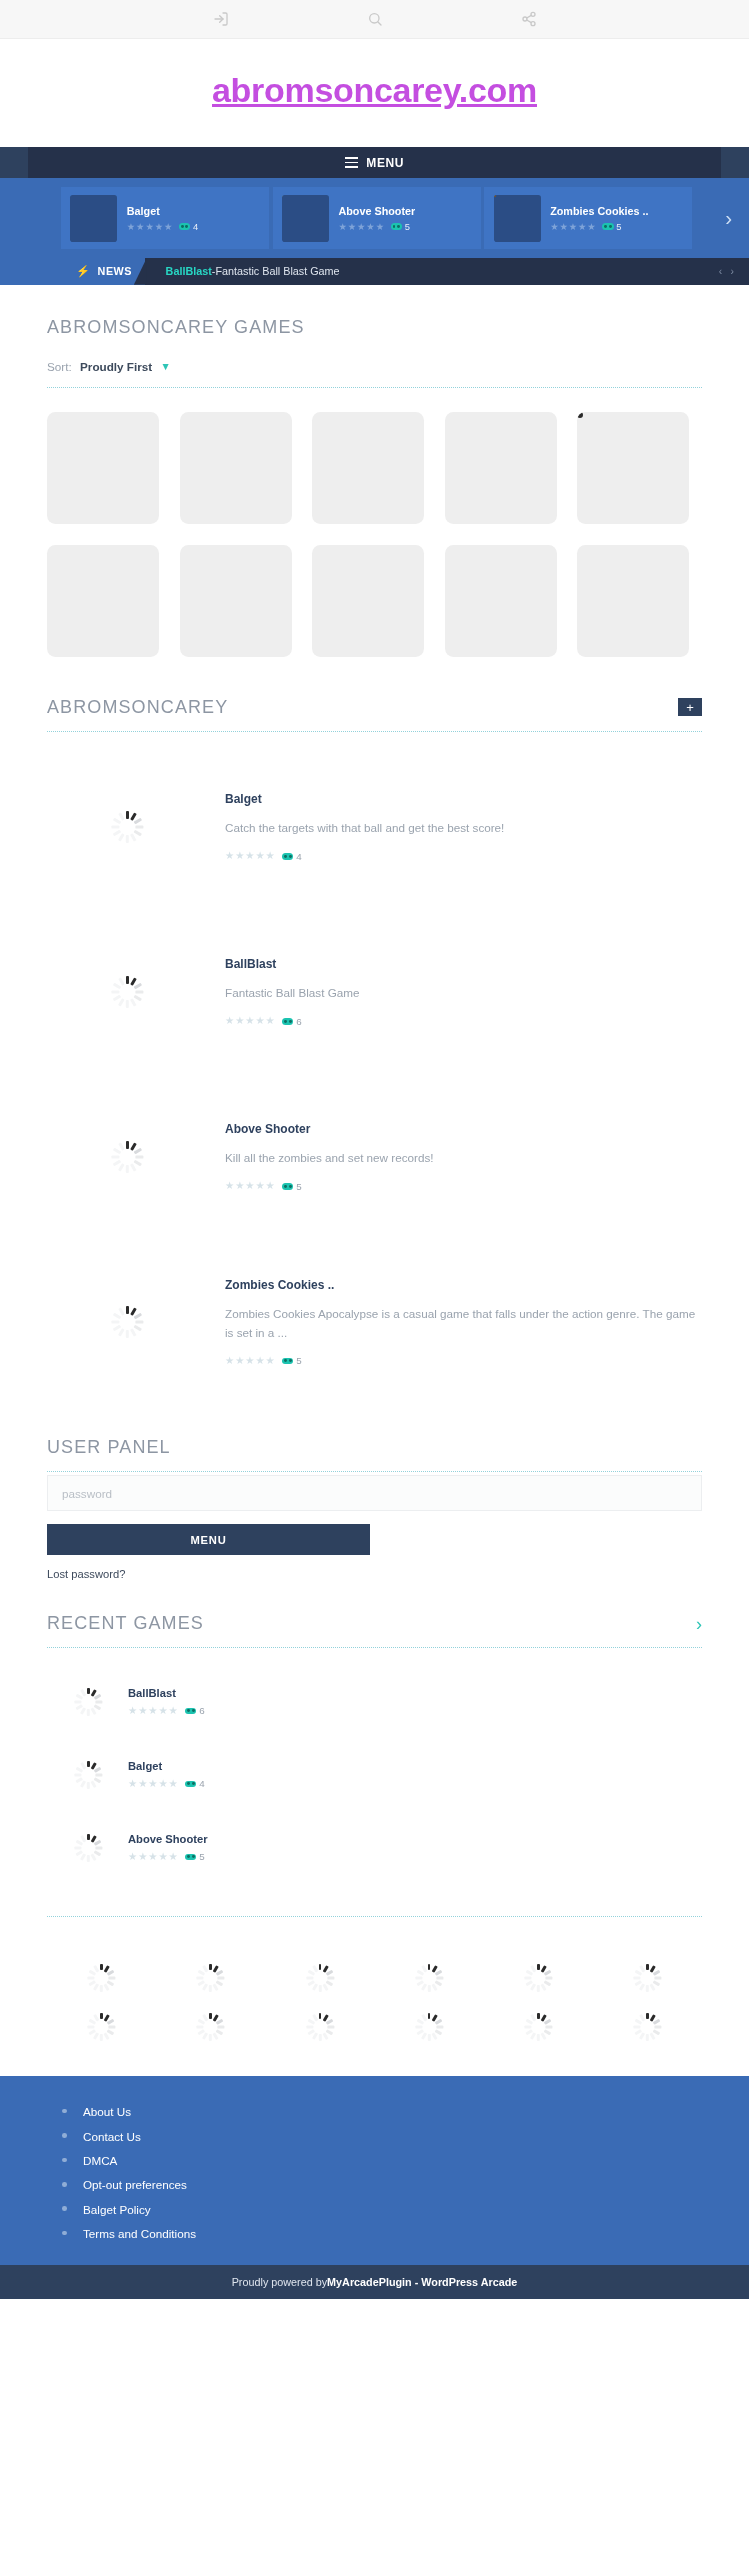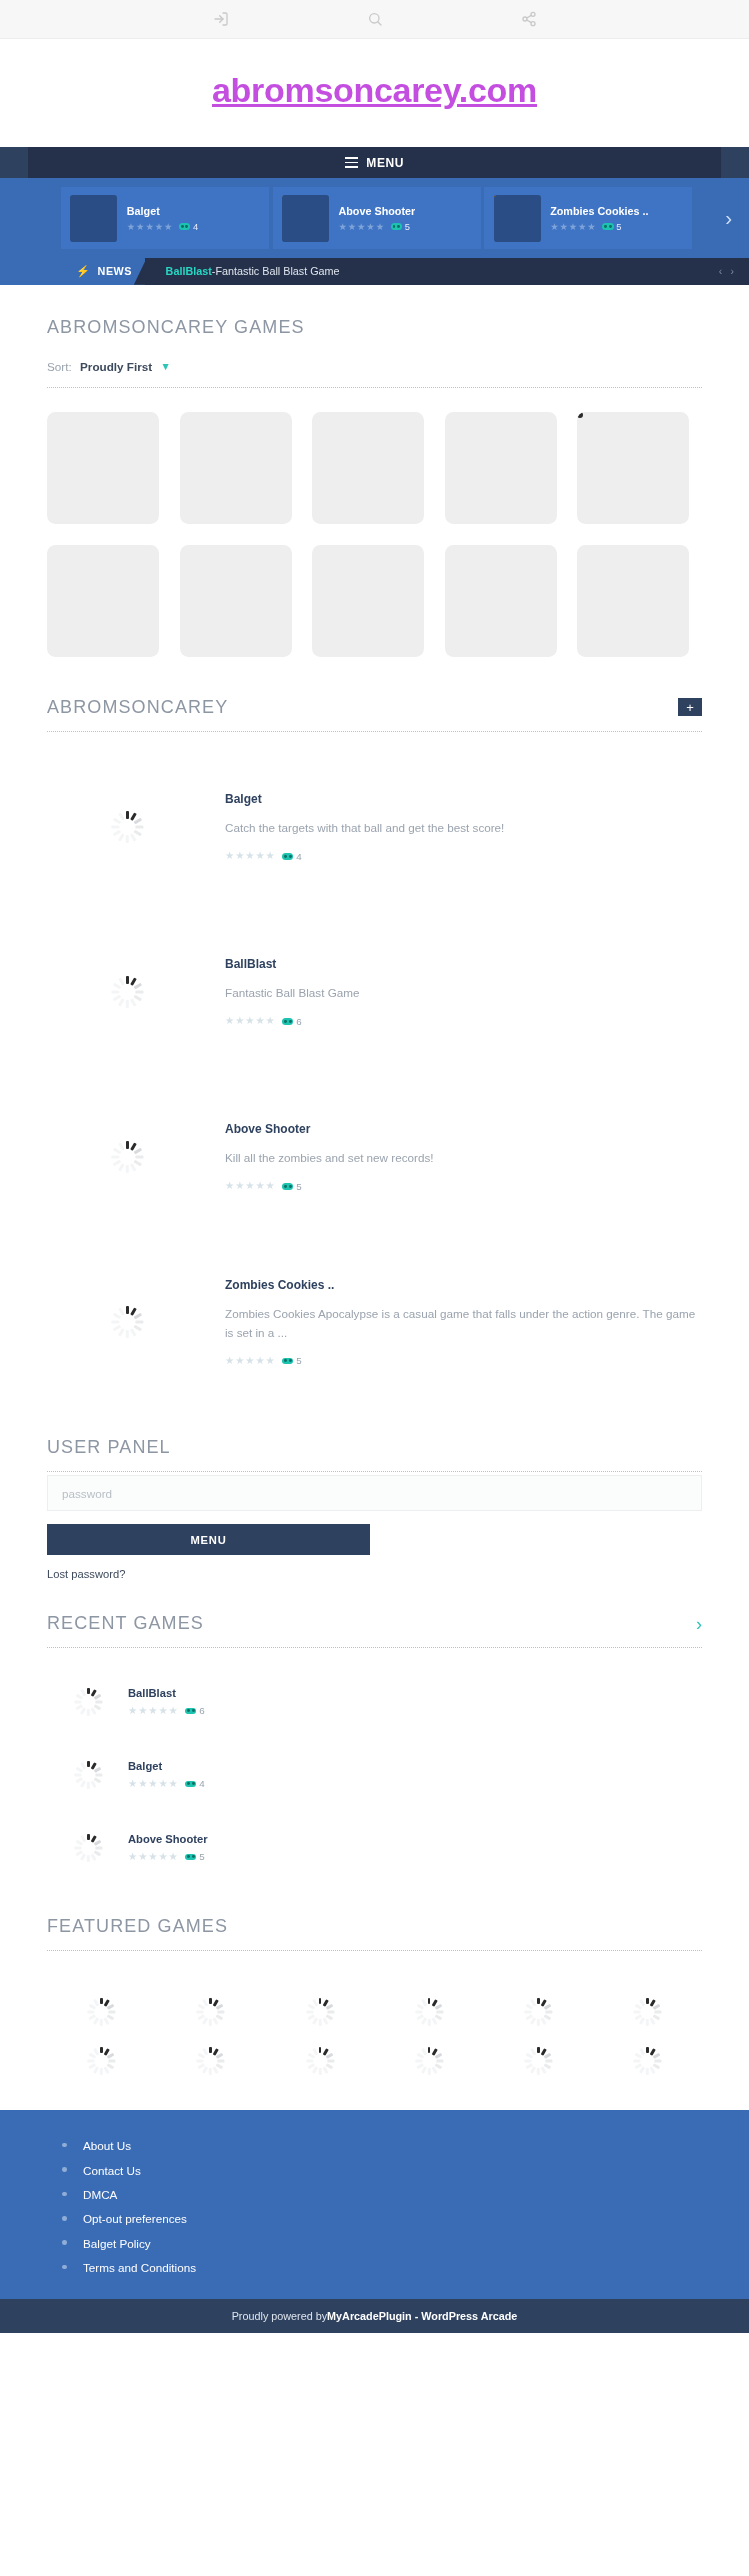--- a/index.html
+++ b/index.html
@@ -819,23 +819,20 @@
                 <span class="pad-icon"></span>
                 <span class="plays-count">5</span>
               </span>
             </div>
           </div>
         </div>
       </div>
   </div>
 
   <div class="section">
-    <div class="sec-head">
-      <div class="sec-title">FEATURED GAMES</div>
-    </div>
     <hr class="dotted-rule">
     <div class="fgrid" id="featured-grid">
         <div><span class="spinner"><i style="transform:rotate(0deg);opacity:1;background:#2b2b2b"></i><i style="transform:rotate(30deg);opacity:1;background:#2b2b2b"></i><i style="transform:rotate(60deg);opacity:1;background:#d8dadd"></i><i style="transform:rotate(90deg);opacity:0.55;background:#d8dadd"></i><i style="transform:rotate(120deg);opacity:0.55;background:#d8dadd"></i><i style="transform:rotate(150deg);opacity:0.28;background:#d8dadd"></i><i style="transform:rotate(180deg);opacity:0.28;background:#d8dadd"></i><i style="transform:rotate(210deg);opacity:0.28;background:#d8dadd"></i><i style="transform:rotate(240deg);opacity:0.28;background:#d8dadd"></i><i style="transform:rotate(270deg);opacity:0.28;background:#d8dadd"></i><i style="transform:rotate(300deg);opacity:0.28;background:#d8dadd"></i><i style="transform:rotate(330deg);opacity:0.28;background:#d8dadd"></i></span></div>
         <div><span class="spinner"><i style="transform:rotate(0deg);opacity:1;background:#2b2b2b"></i><i style="transform:rotate(30deg);opacity:1;background:#2b2b2b"></i><i style="transform:rotate(60deg);opacity:1;background:#d8dadd"></i><i style="transform:rotate(90deg);opacity:0.55;background:#d8dadd"></i><i style="transform:rotate(120deg);opacity:0.55;background:#d8dadd"></i><i style="transform:rotate(150deg);opacity:0.28;background:#d8dadd"></i><i style="transform:rotate(180deg);opacity:0.28;background:#d8dadd"></i><i style="transform:rotate(210deg);opacity:0.28;background:#d8dadd"></i><i style="transform:rotate(240deg);opacity:0.28;background:#d8dadd"></i><i style="transform:rotate(270deg);opacity:0.28;background:#d8dadd"></i><i style="transform:rotate(300deg);opacity:0.28;background:#d8dadd"></i><i style="transform:rotate(330deg);opacity:0.28;background:#d8dadd"></i></span></div>
         <div><span class="spinner"><i style="transform:rotate(0deg);opacity:1;background:#2b2b2b"></i><i style="transform:rotate(30deg);opacity:1;background:#2b2b2b"></i><i style="transform:rotate(60deg);opacity:1;background:#d8dadd"></i><i style="transform:rotate(90deg);opacity:0.55;background:#d8dadd"></i><i style="transform:rotate(120deg);opacity:0.55;background:#d8dadd"></i><i style="transform:rotate(150deg);opacity:0.28;background:#d8dadd"></i><i style="transform:rotate(180deg);opacity:0.28;background:#d8dadd"></i><i style="transform:rotate(210deg);opacity:0.28;background:#d8dadd"></i><i style="transform:rotate(240deg);opacity:0.28;background:#d8dadd"></i><i style="transform:rotate(270deg);opacity:0.28;background:#d8dadd"></i><i style="transform:rotate(300deg);opacity:0.28;background:#d8dadd"></i><i style="transform:rotate(330deg);opacity:0.28;background:#d8dadd"></i></span></div>
         <div><span class="spinner"><i style="transform:rotate(0deg);opacity:1;background:#2b2b2b"></i><i style="transform:rotate(30deg);opacity:1;background:#2b2b2b"></i><i style="transform:rotate(60deg);opacity:1;background:#d8dadd"></i><i style="transform:rotate(90deg);opacity:0.55;background:#d8dadd"></i><i style="transform:rotate(120deg);opacity:0.55;background:#d8dadd"></i><i style="transform:rotate(150deg);opacity:0.28;background:#d8dadd"></i><i style="transform:rotate(180deg);opacity:0.28;background:#d8dadd"></i><i style="transform:rotate(210deg);opacity:0.28;background:#d8dadd"></i><i style="transform:rotate(240deg);opacity:0.28;background:#d8dadd"></i><i style="transform:rotate(270deg);opacity:0.28;background:#d8dadd"></i><i style="transform:rotate(300deg);opacity:0.28;background:#d8dadd"></i><i style="transform:rotate(330deg);opacity:0.28;background:#d8dadd"></i></span></div>
         <div><span class="spinner"><i style="transform:rotate(0deg);opacity:1;background:#2b2b2b"></i><i style="transform:rotate(30deg);opacity:1;background:#2b2b2b"></i><i style="transform:rotate(60deg);opacity:1;background:#d8dadd"></i><i style="transform:rotate(90deg);opacity:0.55;background:#d8dadd"></i><i style="transform:rotate(120deg);opacity:0.55;background:#d8dadd"></i><i style="transform:rotate(150deg);opacity:0.28;background:#d8dadd"></i><i style="transform:rotate(180deg);opacity:0.28;background:#d8dadd"></i><i style="transform:rotate(210deg);opacity:0.28;background:#d8dadd"></i><i style="transform:rotate(240deg);opacity:0.28;background:#d8dadd"></i><i style="transform:rotate(270deg);opacity:0.28;background:#d8dadd"></i><i style="transform:rotate(300deg);opacity:0.28;background:#d8dadd"></i><i style="transform:rotate(330deg);opacity:0.28;background:#d8dadd"></i></span></div>
         <div><span class="spinner"><i style="transform:rotate(0deg);opacity:1;background:#2b2b2b"></i><i style="transform:rotate(30deg);opacity:1;background:#2b2b2b"></i><i style="transform:rotate(60deg);opacity:1;background:#d8dadd"></i><i style="transform:rotate(90deg);opacity:0.55;background:#d8dadd"></i><i style="transform:rotate(120deg);opacity:0.55;background:#d8dadd"></i><i style="transform:rotate(150deg);opacity:0.28;background:#d8dadd"></i><i style="transform:rotate(180deg);opacity:0.28;background:#d8dadd"></i><i style="transform:rotate(210deg);opacity:0.28;background:#d8dadd"></i><i style="transform:rotate(240deg);opacity:0.28;background:#d8dadd"></i><i style="transform:rotate(270deg);opacity:0.28;background:#d8dadd"></i><i style="transform:rotate(300deg);opacity:0.28;background:#d8dadd"></i><i style="transform:rotate(330deg);opacity:0.28;background:#d8dadd"></i></span></div>
         <div><span class="spinner"><i style="transform:rotate(0deg);opacity:1;background:#2b2b2b"></i><i style="transform:rotate(30deg);opacity:1;background:#2b2b2b"></i><i style="transform:rotate(60deg);opacity:1;background:#d8dadd"></i><i style="transform:rotate(90deg);opacity:0.55;background:#d8dadd"></i><i style="transform:rotate(120deg);opacity:0.55;background:#d8dadd"></i><i style="transform:rotate(150deg);opacity:0.28;background:#d8dadd"></i><i style="transform:rotate(180deg);opacity:0.28;background:#d8dadd"></i><i style="transform:rotate(210deg);opacity:0.28;background:#d8dadd"></i><i style="transform:rotate(240deg);opacity:0.28;background:#d8dadd"></i><i style="transform:rotate(270deg);opacity:0.28;background:#d8dadd"></i><i style="transform:rotate(300deg);opacity:0.28;background:#d8dadd"></i><i style="transform:rotate(330deg);opacity:0.28;background:#d8dadd"></i></span></div>
         <div><span class="spinner"><i style="transform:rotate(0deg);opacity:1;background:#2b2b2b"></i><i style="transform:rotate(30deg);opacity:1;background:#2b2b2b"></i><i style="transform:rotate(60deg);opacity:1;background:#d8dadd"></i><i style="transform:rotate(90deg);opacity:0.55;background:#d8dadd"></i><i style="transform:rotate(120deg);opacity:0.55;background:#d8dadd"></i><i style="transform:rotate(150deg);opacity:0.28;background:#d8dadd"></i><i style="transform:rotate(180deg);opacity:0.28;background:#d8dadd"></i><i style="transform:rotate(210deg);opacity:0.28;background:#d8dadd"></i><i style="transform:rotate(240deg);opacity:0.28;background:#d8dadd"></i><i style="transform:rotate(270deg);opacity:0.28;background:#d8dadd"></i><i style="transform:rotate(300deg);opacity:0.28;background:#d8dadd"></i><i style="transform:rotate(330deg);opacity:0.28;background:#d8dadd"></i></span></div>

